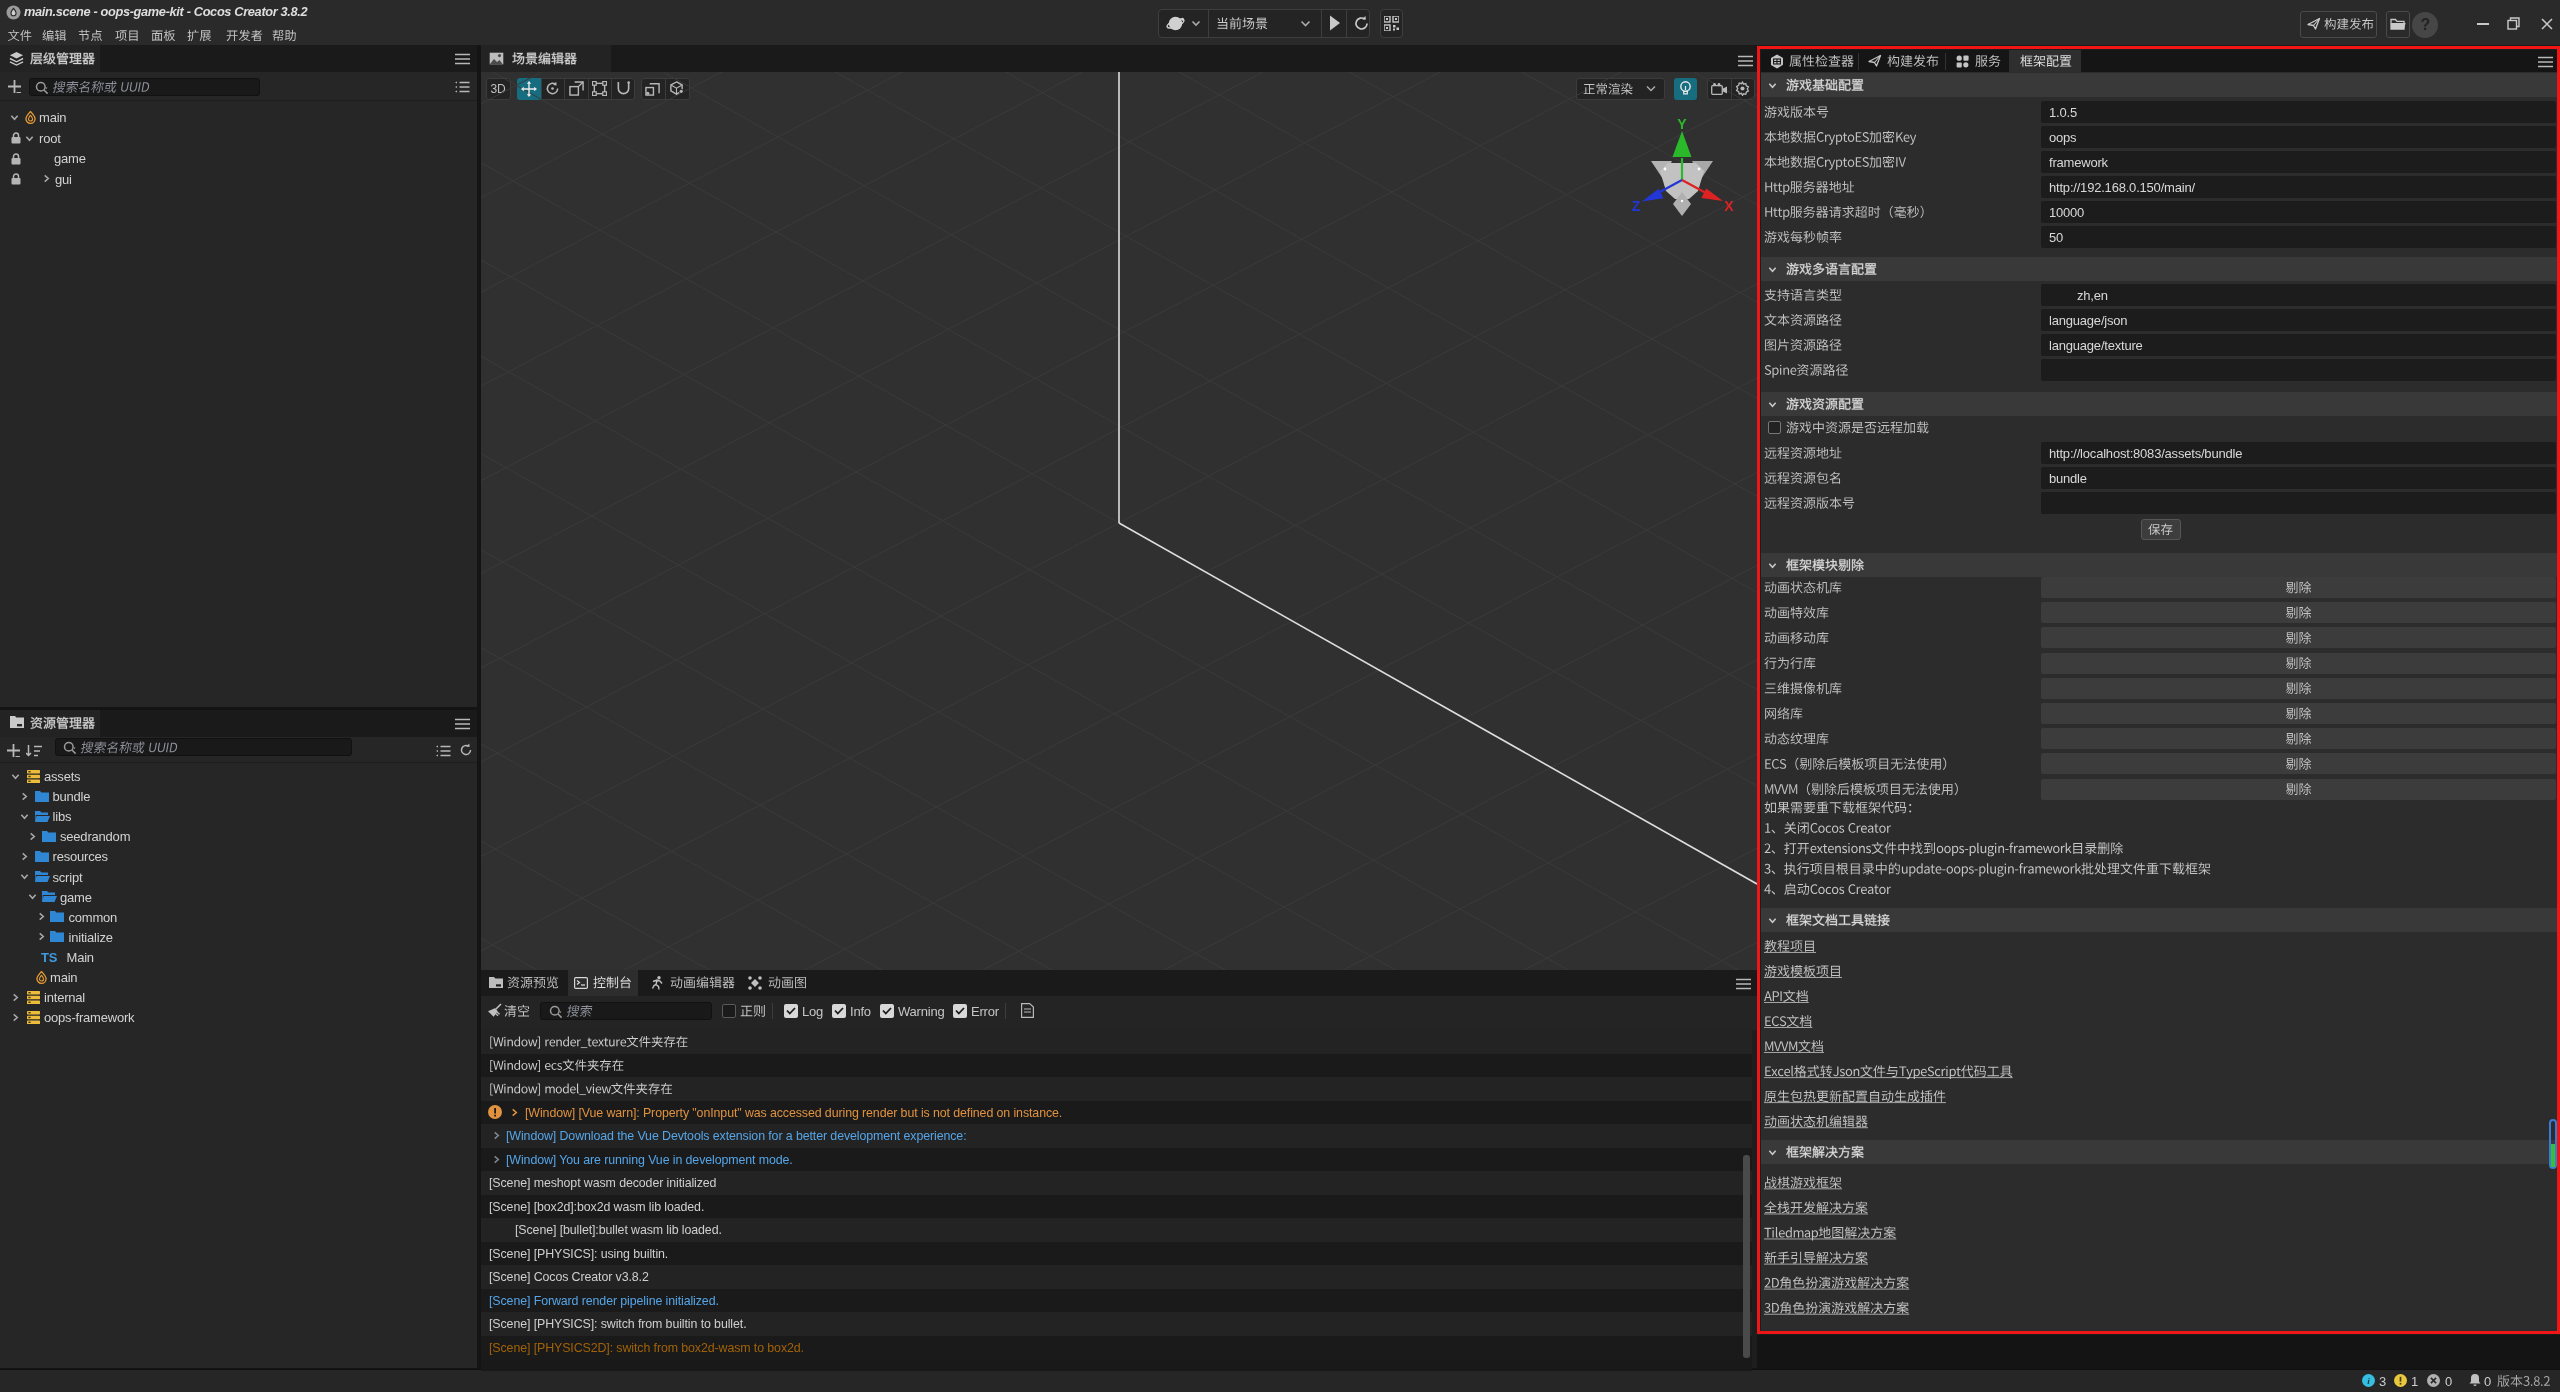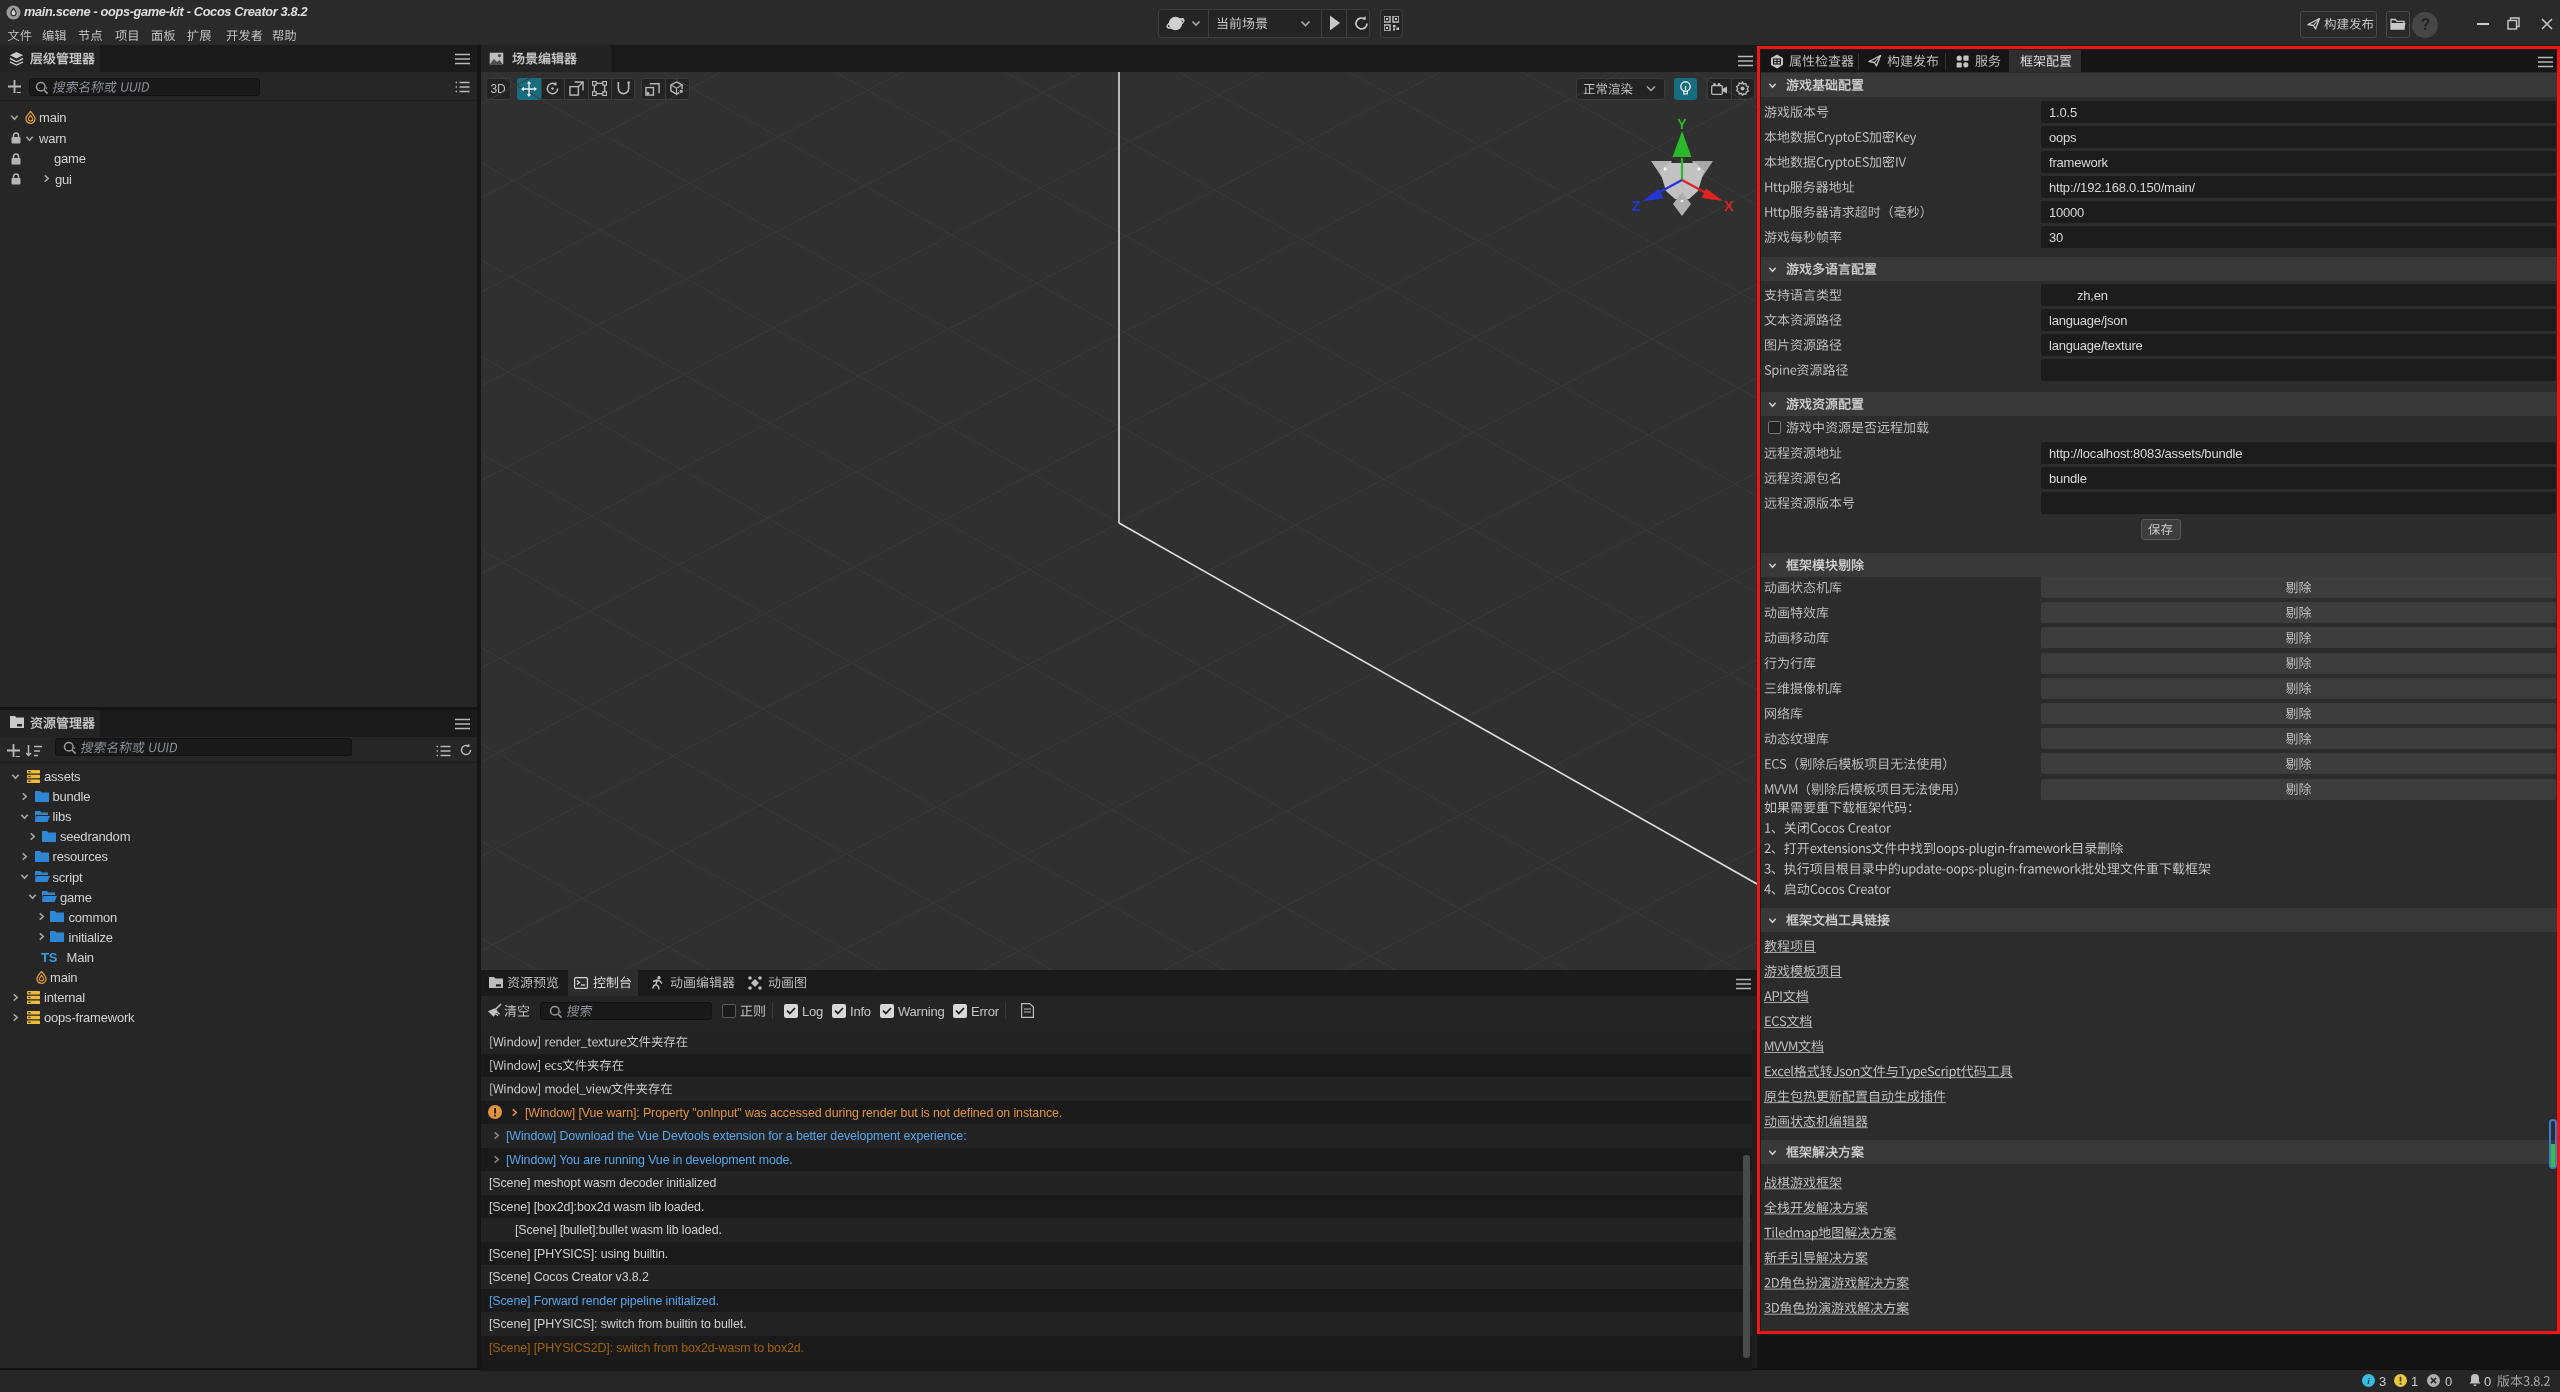--- a/index.html
+++ b/index.html
@@ -28,21 +28,21 @@
 <div style="position:absolute;left:1346px;top:10px;width:1px;height:27px;background:#3e3e3e;"></div>
 <div style="position:absolute;left:1380px;top:9px;width:23px;height:29px;background:#242424;border:1px solid #3e3e3e;border-radius:4px;box-sizing:border-box;"></div>
 <div style="position:absolute;left:2300px;top:11px;width:77px;height:27px;border:1px solid #4a4a4a;border-radius:3px;box-sizing:border-box;"></div>
 <div style="position:absolute;left:2386px;top:11px;width:24px;height:27px;border:1px solid #4a4a4a;border-radius:3px;box-sizing:border-box;"></div>
 <div style="position:absolute;left:2412px;top:12px;width:26px;height:26px;background:#464646;border-radius:50%;"></div>
 <div style="position:absolute;left:2420.5px;top:17.0px;font-size:16px;line-height:1;color:#222222;font-weight:bold;white-space:pre;">?</div>
 <div style="position:absolute;left:2477px;top:23px;width:12px;height:1.6px;background:#c9c9c9;"></div>
 <div style="position:absolute;left:29px;top:78px;width:231px;height:18px;background:#191919;border:1px solid #111;border-radius:3px;box-sizing:border-box;"></div>
 <div style="position:absolute;left:0px;top:100px;width:477px;height:1px;background:#1e1e1e;"></div>
 <div style="position:absolute;left:39px;top:111.0px;font-size:13px;line-height:1;color:#d2d2d2;white-space:pre;">main</div>
-<div style="position:absolute;left:39px;top:131.5px;font-size:13px;line-height:1;color:#d2d2d2;white-space:pre;">warn</div>
+<div style="position:absolute;left:39px;top:131.5px;font-size:13px;line-height:1;color:#d2d2d2;white-space:pre;">root</div>
 <div style="position:absolute;left:54px;top:152.0px;font-size:13px;line-height:1;color:#d2d2d2;white-space:pre;">game</div>
 <div style="position:absolute;left:55px;top:172.5px;font-size:13px;line-height:1;color:#d2d2d2;white-space:pre;">gui</div>
 <div style="position:absolute;left:55px;top:738px;width:297px;height:18px;background:#191919;border:1px solid #111;border-radius:3px;box-sizing:border-box;"></div>
 <div style="position:absolute;left:0px;top:762px;width:477px;height:1px;background:#1e1e1e;"></div>
 <div style="position:absolute;left:44px;top:770.0px;font-size:13px;line-height:1;color:#d2d2d2;white-space:pre;">assets</div>
 <div style="position:absolute;left:52.5px;top:790.1px;font-size:13px;line-height:1;color:#d2d2d2;white-space:pre;">bundle</div>
 <div style="position:absolute;left:52.5px;top:810.2px;font-size:13px;line-height:1;color:#d2d2d2;white-space:pre;">libs</div>
 <div style="position:absolute;left:60px;top:830.3px;font-size:13px;line-height:1;color:#d2d2d2;white-space:pre;">seedrandom</div>
 <div style="position:absolute;left:52.5px;top:850.4px;font-size:13px;line-height:1;color:#d2d2d2;white-space:pre;">resources</div>
 <div style="position:absolute;left:52.5px;top:870.5px;font-size:13px;line-height:1;color:#d2d2d2;white-space:pre;">script</div>
@@ -118,21 +118,21 @@
 <div style="position:absolute;left:2049px;top:106.0px;font-size:13px;line-height:1;color:#d8d8d8;white-space:pre;">1.0.5</div>
 <div style="position:absolute;left:2041px;top:126px;width:515px;height:22px;background:#1c1c1c;border-radius:2px;"></div>
 <div style="position:absolute;left:2049px;top:131.0px;font-size:13px;line-height:1;color:#d8d8d8;white-space:pre;">oops</div>
 <div style="position:absolute;left:2041px;top:151px;width:515px;height:22px;background:#1c1c1c;border-radius:2px;"></div>
 <div style="position:absolute;left:2049px;top:156.0px;font-size:13px;line-height:1;color:#d8d8d8;white-space:pre;">framework</div>
 <div style="position:absolute;left:2041px;top:176px;width:515px;height:22px;background:#1c1c1c;border-radius:2px;"></div>
 <div style="position:absolute;left:2049px;top:181.0px;font-size:13px;line-height:1;color:#d8d8d8;white-space:pre;">http://192.168.0.150/main/</div>
 <div style="position:absolute;left:2041px;top:201px;width:515px;height:22px;background:#1c1c1c;border-radius:2px;"></div>
 <div style="position:absolute;left:2049px;top:206.0px;font-size:13px;line-height:1;color:#d8d8d8;white-space:pre;">10000</div>
 <div style="position:absolute;left:2041px;top:226px;width:515px;height:22px;background:#1c1c1c;border-radius:2px;"></div>
-<div style="position:absolute;left:2049px;top:231.0px;font-size:13px;line-height:1;color:#d8d8d8;white-space:pre;">30</div>
+<div style="position:absolute;left:2049px;top:231.0px;font-size:13px;line-height:1;color:#d8d8d8;white-space:pre;">50</div>
 <div style="position:absolute;left:1761px;top:257px;width:799px;height:24px;background:#39393a;"></div>
 <div style="position:absolute;left:2041px;top:284px;width:515px;height:22px;background:#1c1c1c;border-radius:2px;"></div>
 <div style="position:absolute;left:2049px;top:289.0px;font-size:13px;line-height:1;color:#d8d8d8;white-space:pre;margin-left:28px;">zh,en</div>
 <div style="position:absolute;left:2041px;top:309px;width:515px;height:22px;background:#1c1c1c;border-radius:2px;"></div>
 <div style="position:absolute;left:2049px;top:314.0px;font-size:13px;line-height:1;color:#d8d8d8;white-space:pre;">language/json</div>
 <div style="position:absolute;left:2041px;top:334px;width:515px;height:22px;background:#1c1c1c;border-radius:2px;"></div>
 <div style="position:absolute;left:2049px;top:339.0px;font-size:13px;line-height:1;color:#d8d8d8;white-space:pre;">language/texture</div>
 <div style="position:absolute;left:2041px;top:359px;width:515px;height:22px;background:#1c1c1c;border-radius:2px;"></div>
 <div style="position:absolute;left:1761px;top:392px;width:799px;height:24px;background:#39393a;"></div>
 <div style="position:absolute;left:1768px;top:421px;width:13px;height:13px;background:#222;border:1px solid #777;border-radius:2px;box-sizing:border-box;"></div>

